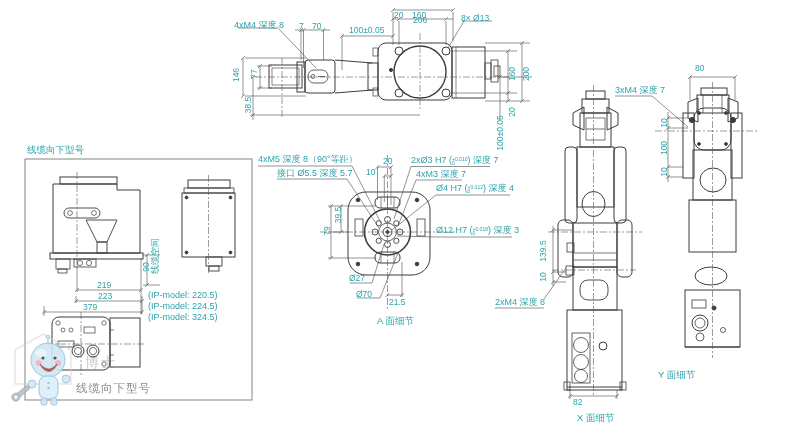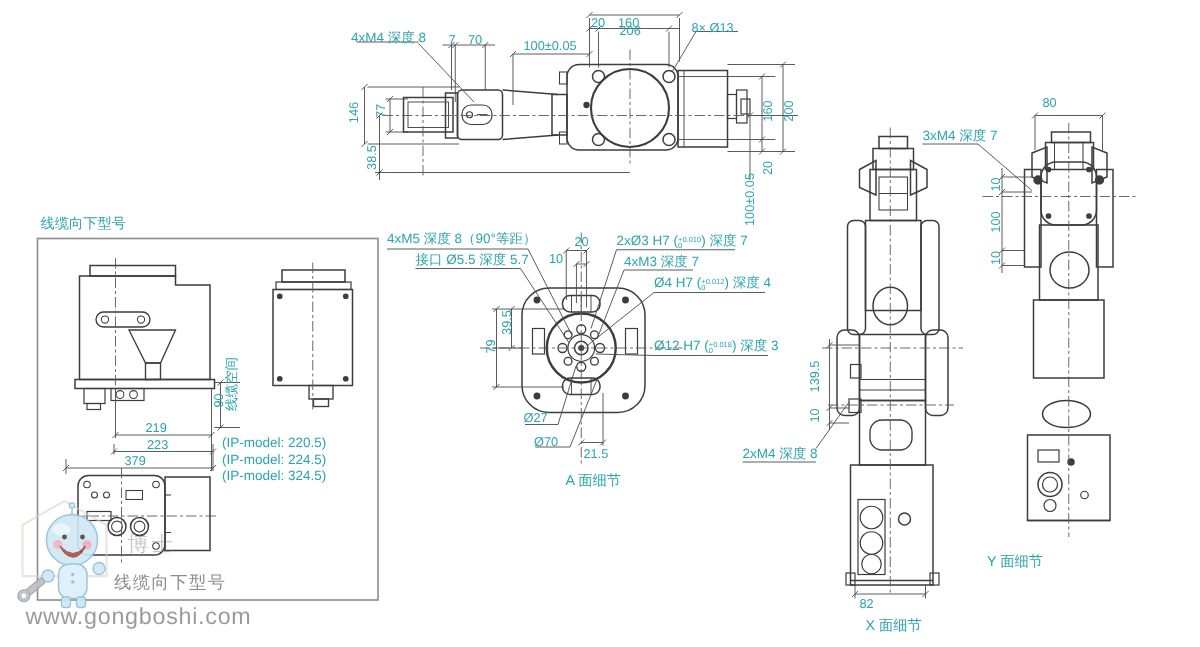--- a/index.html
+++ b/index.html
@@ -453,15 +453,14 @@
 
 <div class="lbl cjk" style="left:615px;top:86px">3xM4 深度 7</div>
 <div class="lbl" style="left:695px;top:64px">80</div>
 <div class="vlbl" style="left:664px;top:123px">10</div>
 <div class="vlbl" style="left:664px;top:148px">100</div>
 <div class="vlbl" style="left:664px;top:172px">10</div>
 <div class="lbl cjk ttl" style="left:658px;top:370px">Y 面细节</div>
 
 <div class="wm-faint" style="left:85px;top:354px">博士</div>
 <div class="wm-brand" style="left:76px;top:381px">线缆向下型号</div>
-<div class="wm-site" style="left:17px;top:403px">www.gongboshi.com</div>
 
 </div>
 
 </body></html>

